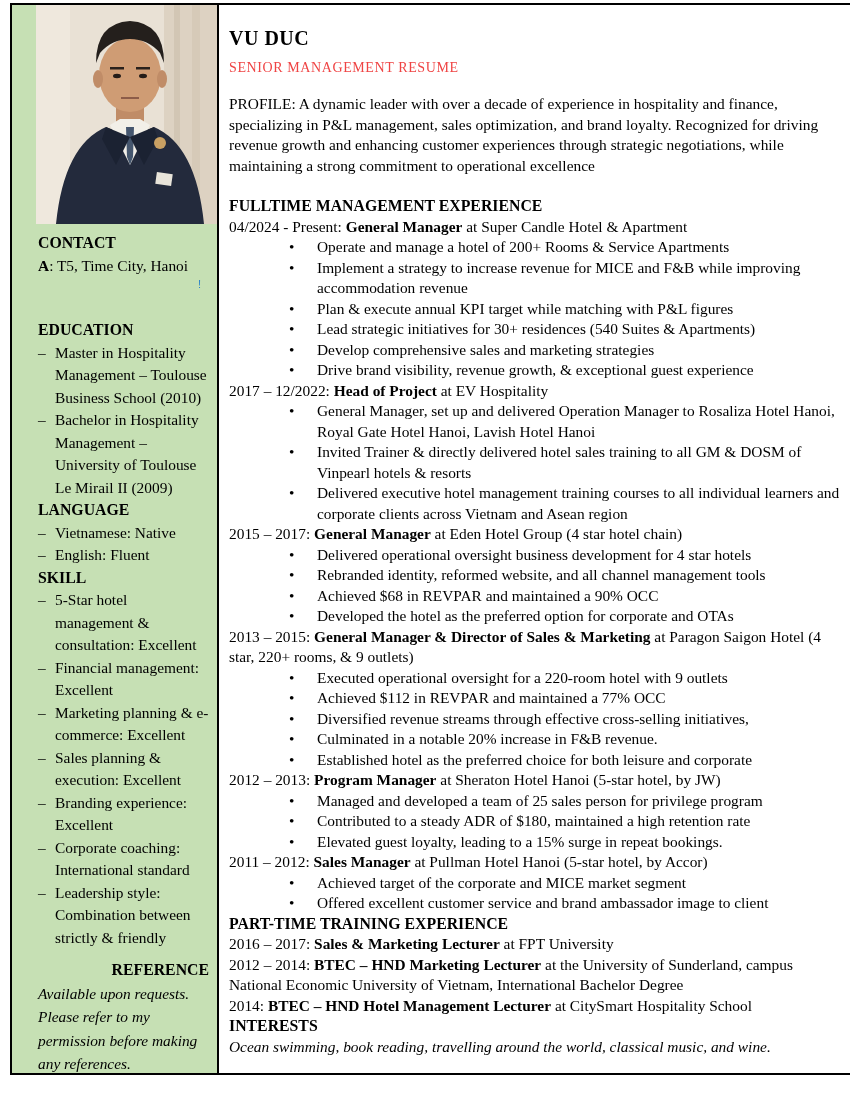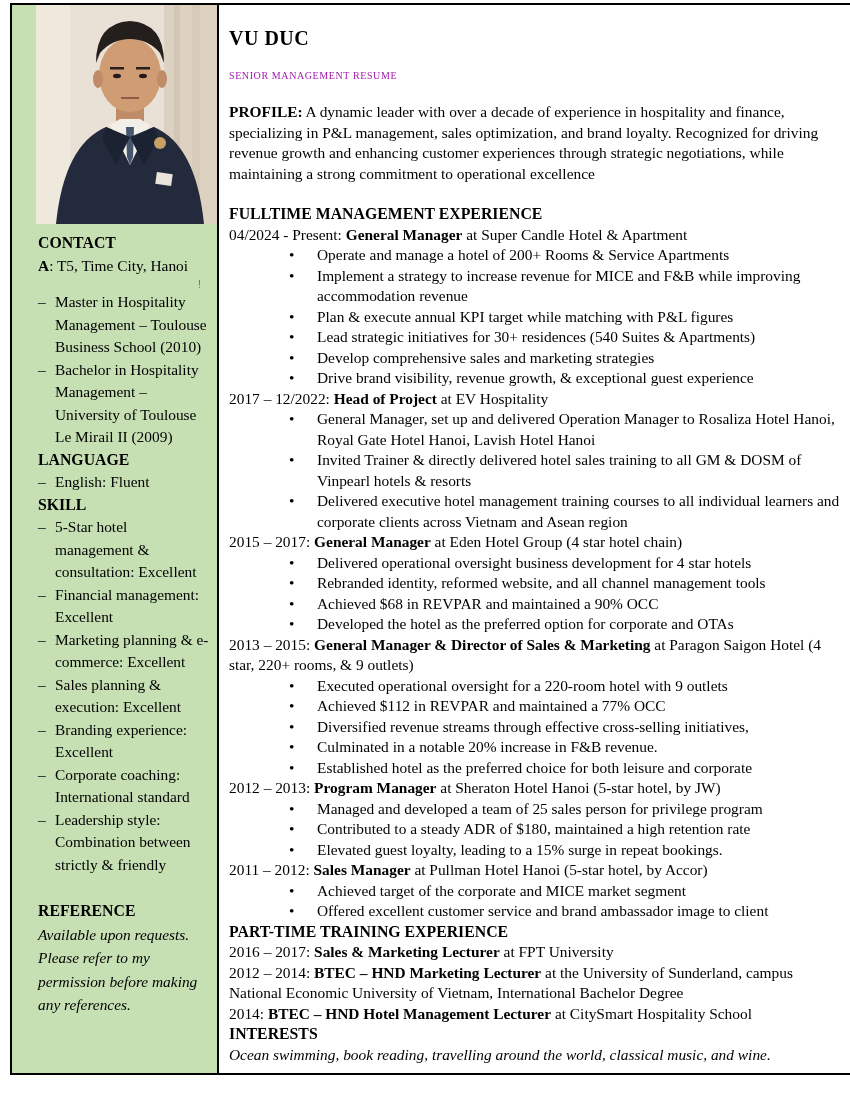--- a/index.html
+++ b/index.html
@@ -15,29 +15,29 @@
   .photo svg { display:block; width:100%; height:100%; }
   .side-body { padding:8px 8px 0 10px; font-size:15.4px; line-height:22.5px; }
   .side-h { font-size:15.8px; font-weight:bold; }
   .contact-line b { font-weight:bold; }
   .annotation { display:block; text-align:right; margin-right:8px; color:#2e84c9;
                 font-size:11px; line-height:14px; height:14px; font-family:"Liberation Sans",sans-serif; }
   .edu-h { margin-top:28px; }
   .dash-list { list-style:none; }
   .dash-list li { padding-left:17px; position:relative; }
   .dash-list li::before { content:"–"; position:absolute; left:0; }
-  .ref-h { margin-top:24px; }
+  .ref-h { margin-top:10px;text-align:right; }
   .ref-text { font-style:italic; line-height:23.5px; }
 
   
   .main { flex:1; padding:14px 5px 0 10px; font-size:15.4px; line-height:20.5px; }
   .name { font-size:20px; line-height:38px; font-weight:bold; letter-spacing:0.5px; }
-  .subtitle { color:#a21caf; font-size:10px; line-height:19px; letter-spacing:0.6px; margin-top:9px; }
+  .subtitle { color:#ef4444; font-size:14px; line-height:19px; letter-spacing:0.6px; margin-top:1px; }
   .profile { margin-top:17px; }
-  .profile b { font-weight:bold; }
+  .profile b { font-weight:normal; }
   .sec-h { font-size:15.8px; font-weight:bold; }
   .gap-top { margin-top:20px; }
   .entry-head .etitle { font-weight:bold; }
   .bullets { list-style:none; }
   .bullets li { margin-left:88px; position:relative; }
   .bullets li::before { content:"\2022"; position:absolute; left:-28px; }
   .italic { font-style:italic; }
 </style>
 </head>
 <body>
@@ -81,27 +81,29 @@
         <rect x="120" y="168" width="16" height="12" fill="#e8e4da" transform="rotate(8 128 174)"></rect>
 
         <circle cx="124" cy="138" r="6" fill="#c9a063"></circle>
       </svg>
     </div>
     <div class="side-body">
       <h3 class="side-h">CONTACT</h3>
       <p class="contact-line"><b>A</b><span>: T5, Time City, Hanoi</span></p>
       <span class="annotation">!</span>
 
+      <h3 class="side-h edu-h">EDUCATION</h3>
       <ul class="dash-list">
           <li>Master in Hospitality Management – Toulouse Business School (2010)</li>
           <li>Bachelor in Hospitality Management – University of Toulouse Le Mirail II (2009)</li>
         </ul>
 
       <h3 class="side-h">LANGUAGE</h3>
       <ul class="dash-list">
+          <li>Vietnamese: Native</li>
           <li>English: Fluent</li>
         </ul>
 
       <h3 class="side-h">SKILL</h3>
       <ul class="dash-list">
           <li>5-Star hotel management &amp; consultation: Excellent</li>
           <li>Financial management: Excellent</li>
           <li>Marketing planning &amp; e-commerce: Excellent</li>
           <li>Sales planning &amp; execution: Excellent</li>
           <li>Branding experience: Excellent</li>

